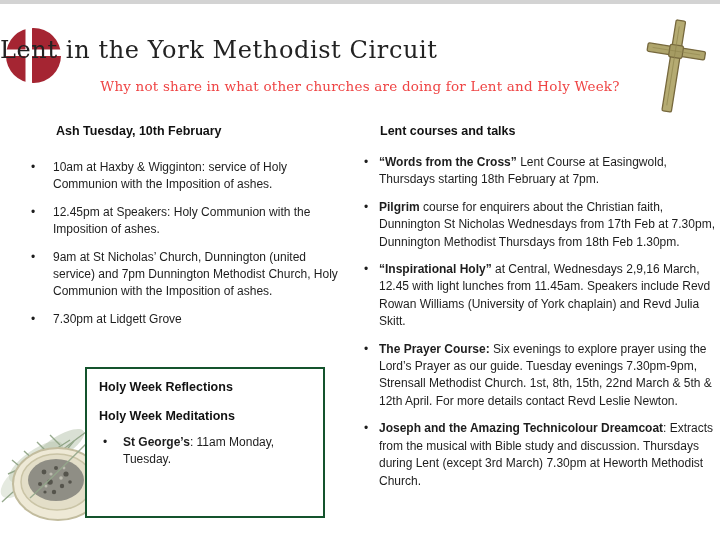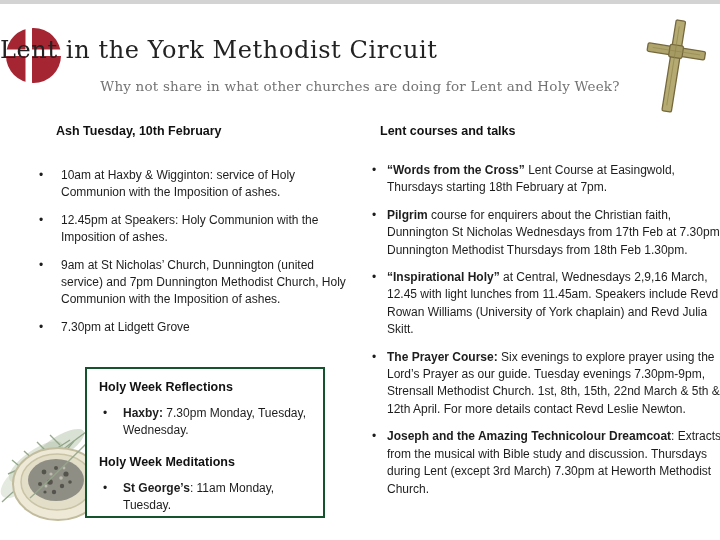--- a/index.html
+++ b/index.html
@@ -5,25 +5,25 @@
   html,body{margin:0;padding:0;background:#fff;}
   .slide{position:relative;width:720px;height:540px;background:#ffffff;overflow:hidden;
          font-family:"Liberation Sans",sans-serif;color:#1d1d1d;}
   .top-strip{position:absolute;top:0;left:0;right:0;height:4px;background:#d3d3d3;}
   .orb{position:absolute;left:5px;top:27px;}
   .cross-art{position:absolute;right:12px;top:16px;}
   .ash-art{position:absolute;left:-4px;top:410px;z-index:1;}
   .title{position:absolute;top:36px;left:0;right:0;text-align:left;
          font-family:"DejaVu Serif",serif;font-size:24px;letter-spacing:0.6px;color:#222;}
   .subtitle{position:absolute;top:78px;left:0;right:0;text-align:center;
-         font-family:"DejaVu Serif",serif;font-size:13.5px;letter-spacing:0.2px;color:#737373;}
+         font-family:"DejaVu Serif",serif;font-size:13.5px;letter-spacing:0.2px;color:#ef4444;}
   .col-heading{position:absolute;font-weight:bold;font-size:12.5px;color:#111;}
   .left-heading{left:56px;top:124px;}
   .right-heading{left:380px;top:124px;}
-  ul.list{list-style:none;margin:12px;padding:0;position:absolute;}
+  ul.list{list-style:none;margin:4px;padding:0;position:absolute;}
   ul.list li{display:flex;font-size:12px;line-height:17.4px;margin-bottom:10px;}
   .bullet{flex:none;width:22px;text-align:left;padding-left:7px;}
   .bullet::before{content:"\2022";}
   .li-text{flex:1;}
   .left-list{left:20px;top:155px;width:315px;}
   .right-list{left:358px;top:150px;width:358px;}
   .right-list .bullet{width:15px;padding-left:2px;}
   .box{position:absolute;left:85px;top:367px;width:240px;height:151px;box-sizing:border-box;
        background:#fff;border:2px solid #14532d;padding:9px 10px 6px 12px;z-index:2;}
   .box-heading{font-weight:bold;font-size:12.5px;color:#111;margin:2px 0 11px 0;}
@@ -129,26 +129,20 @@
       <circle cx="55" cy="64" r="1.6"></circle>
         <circle cx="65" cy="68" r="1.8"></circle>
         <circle cx="50" cy="76" r="1.5"></circle>
         <circle cx="68" cy="58" r="1.4"></circle>
     </g>
     <path d="M34 88 C 54 70, 76 48, 98 26" stroke="#93a68b" stroke-width="1.4" fill="none" opacity="0.9"></path>
   </svg>
 
   <div class="box">
     <div class="box-heading">Holy Week Reflections</div>
-    <ul>
-      <li>
-          <span class="bullet"></span>
-          <span class="li-text"><b>Haxby:</b><span> 7.30pm Monday, Tuesday, Wednesday.</span></span>
-        </li>
-    </ul>
     <div class="box-heading mt">Holy Week Meditations</div>
     <ul>
       <li>
           <span class="bullet"></span>
           <span class="li-text"><b>St George’s</b><span>: 11am Monday, Tuesday.</span></span>
         </li>
     </ul>
   </div>
 </div>
 

